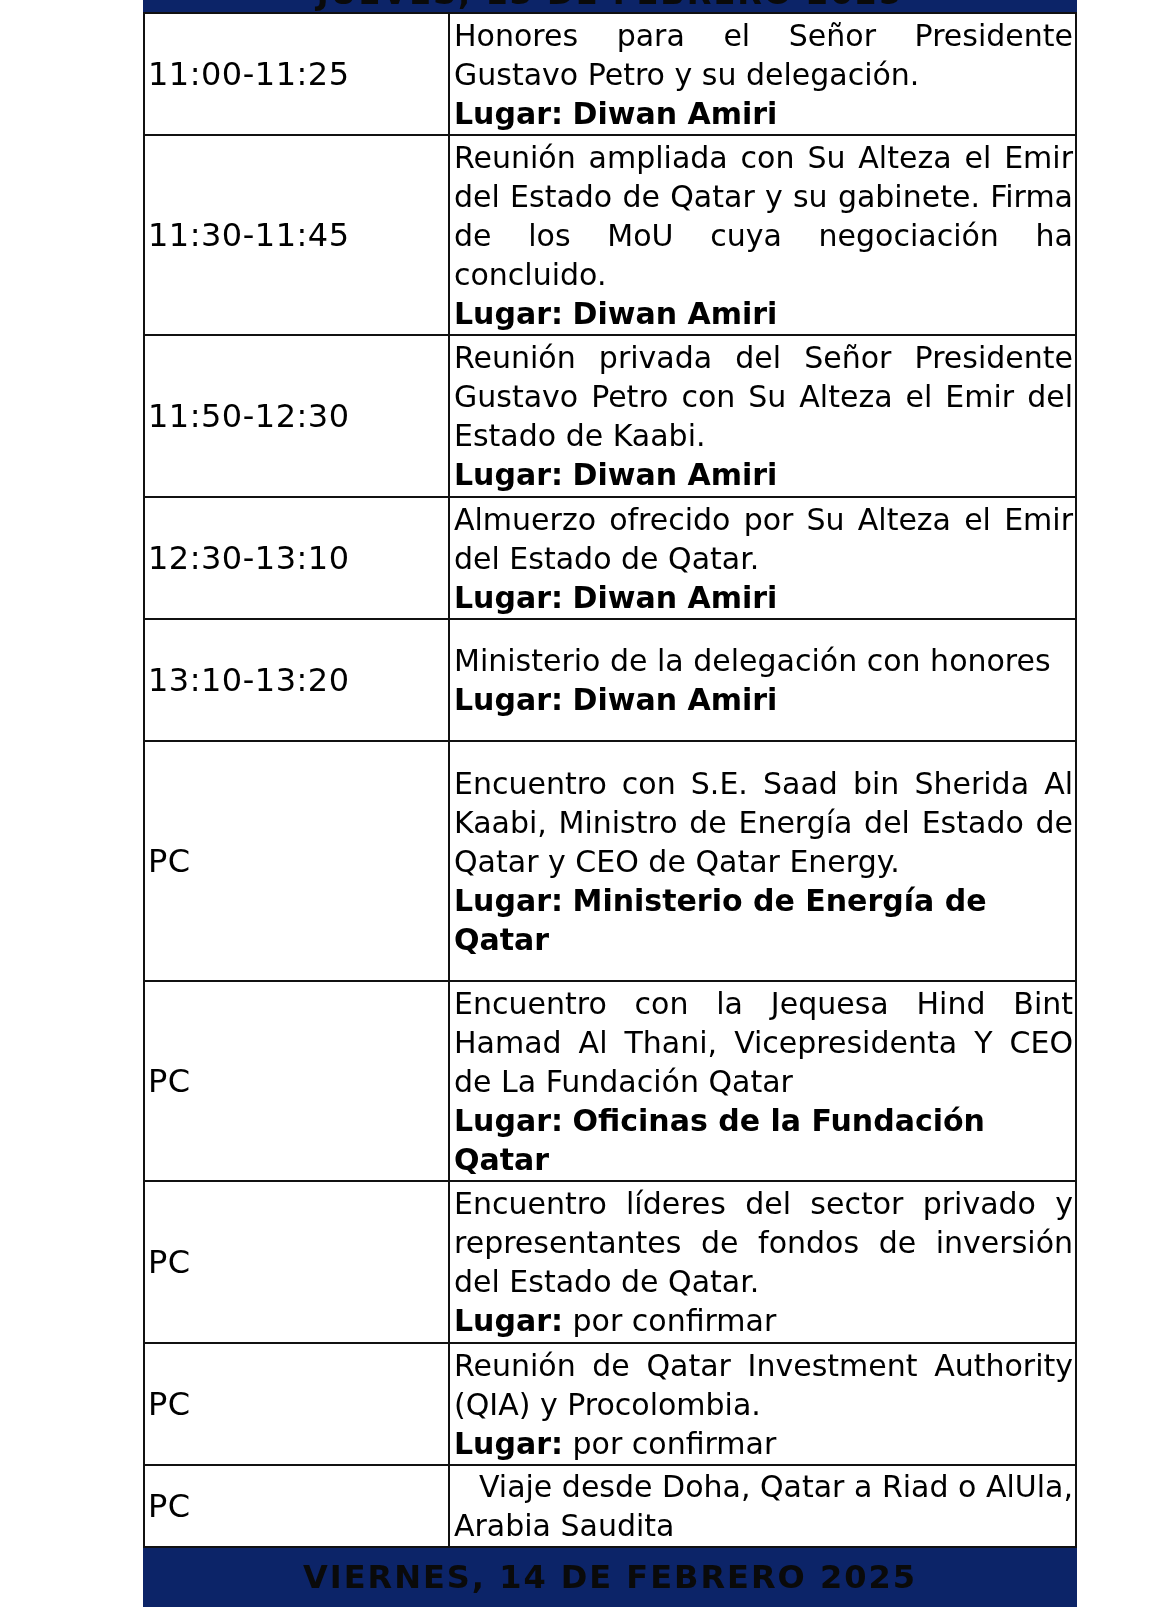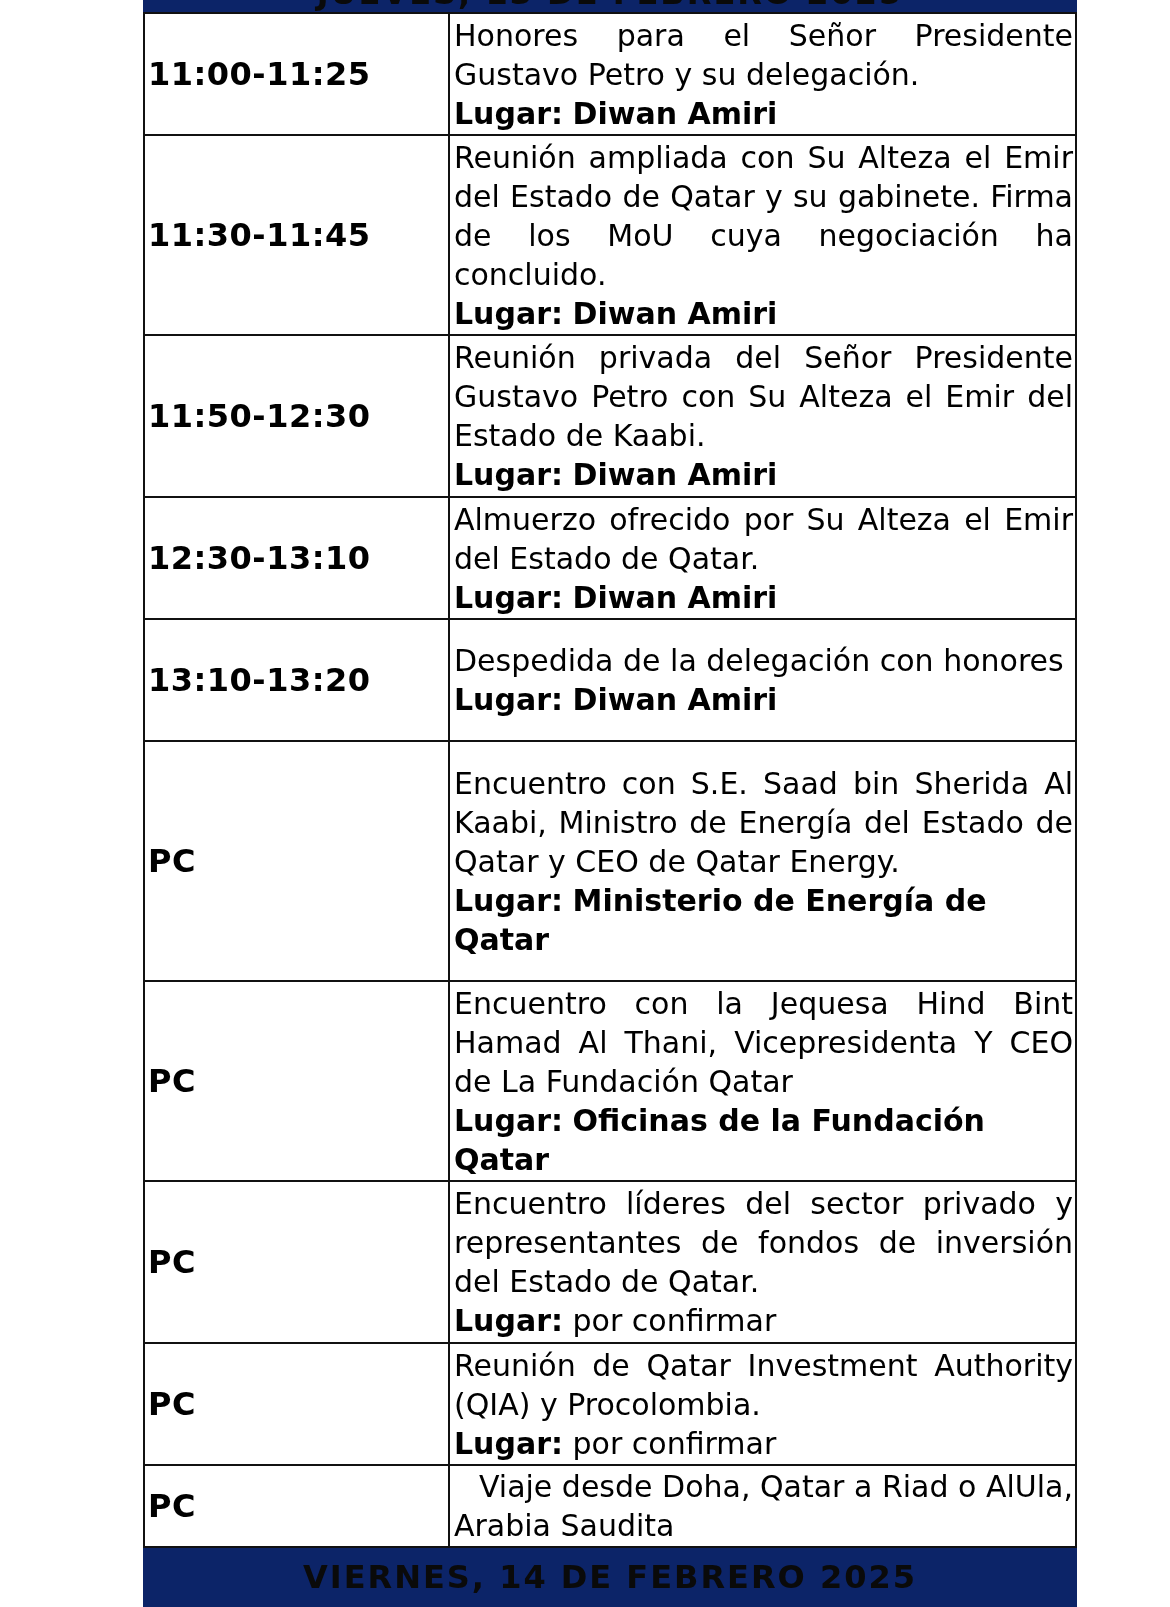--- a/index.html
+++ b/index.html
@@ -8,21 +8,21 @@
     .sheet { position: absolute; left: 143px; top: 0; width: 934px; }
     .day-header { background: #0c2468; height: 12px; position: relative; overflow: hidden;
                   border-left: 2px solid #0c2468; border-right: 2px solid #0c2468; }
     .day-header span { position: absolute; left: 0; right: 0; text-align: center;
                        color: #0a0a0a; font-weight: bold; font-size: 32px; letter-spacing: 2px; }
     .day-header.top span { top: -26px; }
     .day-header.bottom { height: 76px; }
     .day-header.bottom span { top: 10px; }
     table { border-collapse: collapse; width: 934px; table-layout: fixed; }
     td { border: 2px solid #111; padding: 0; vertical-align: middle; }
-    td.time { width: 300px; font-weight: bold; font-size: 32px; padding-left: 3px; letter-spacing: 0.5px; margin-top: 32px; }
+    td.time { width: 300px; font-weight: normal; font-size: 32px; padding-left: 3px; letter-spacing: 0.5px; margin-top: 32px; }
     td.desc { font-size: 30px; line-height: 39px; padding: 0 2px 0 4px; text-align: justify;
               text-align-last: left; }
     .place b { font-weight: bold; }
     .place { text-align: left; }
   </style>
 </head>
 <body>
 
 <div class="sheet">
   <div class="day-header top">
@@ -54,21 +54,21 @@
       <tr style="height:122px">
         <td class="time">12:30-13:10</td>
         <td class="desc">
           <div>Almuerzo ofrecido por Su Alteza el Emir del Estado de Qatar.</div>
           <div class="place"><b>Lugar:</b> <b>Diwan Amiri</b></div>
         </td>
       </tr>
       <tr style="height:122px">
         <td class="time">13:10-13:20</td>
         <td class="desc">
-          <div>Despedida de la delegación con honores</div>
+          <div>Ministerio de la delegación con honores</div>
           <div class="place"><b>Lugar:</b> <b>Diwan Amiri</b></div>
         </td>
       </tr>
       <tr style="height:240px">
         <td class="time">PC</td>
         <td class="desc">
           <div>Encuentro con S.E. Saad bin Sherida Al Kaabi, Ministro de Energía del Estado de Qatar y CEO de Qatar Energy.</div>
           <div class="place"><b>Lugar:</b> <b>Ministerio de Energía de Qatar</b></div>
         </td>
       </tr>

